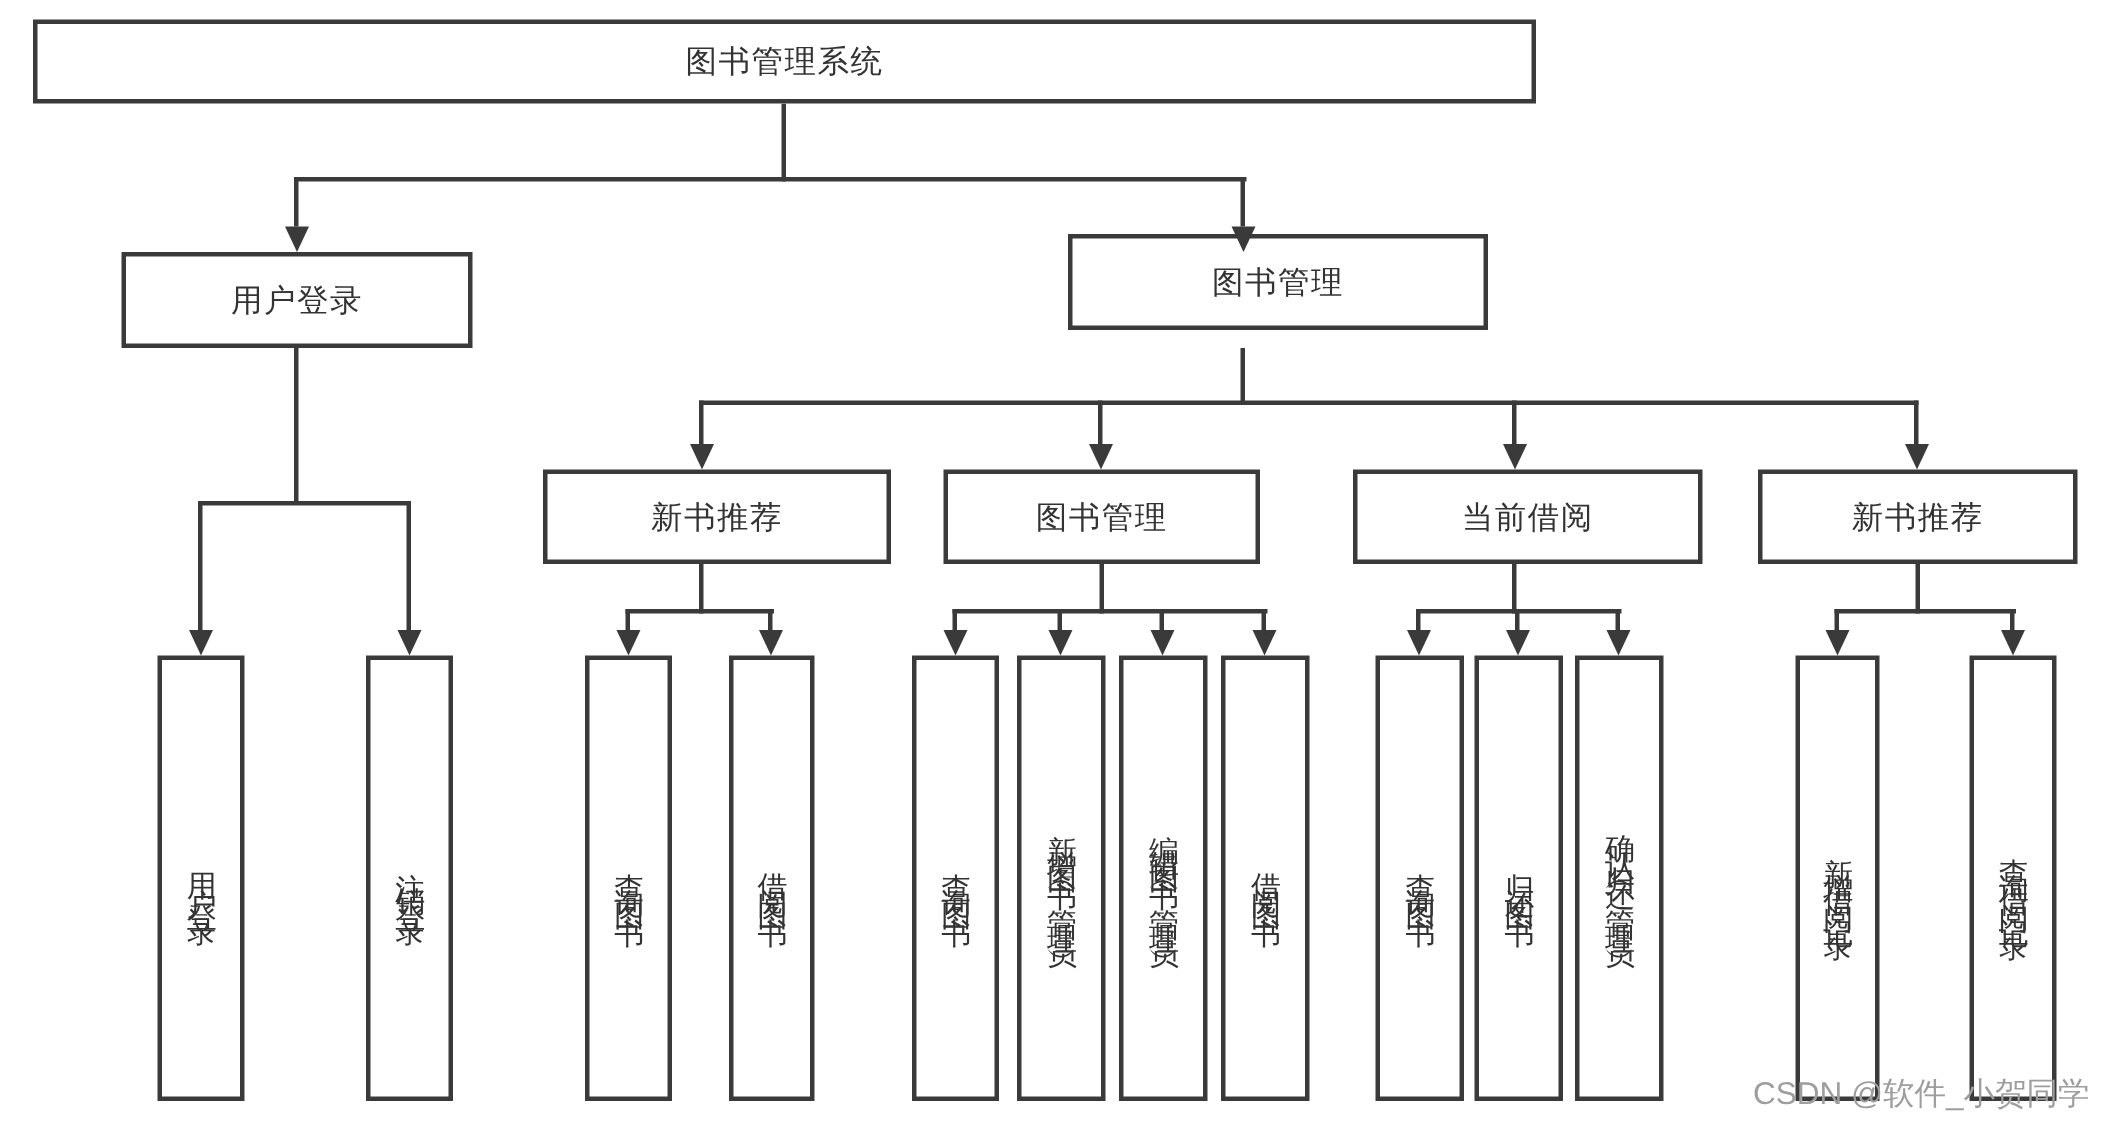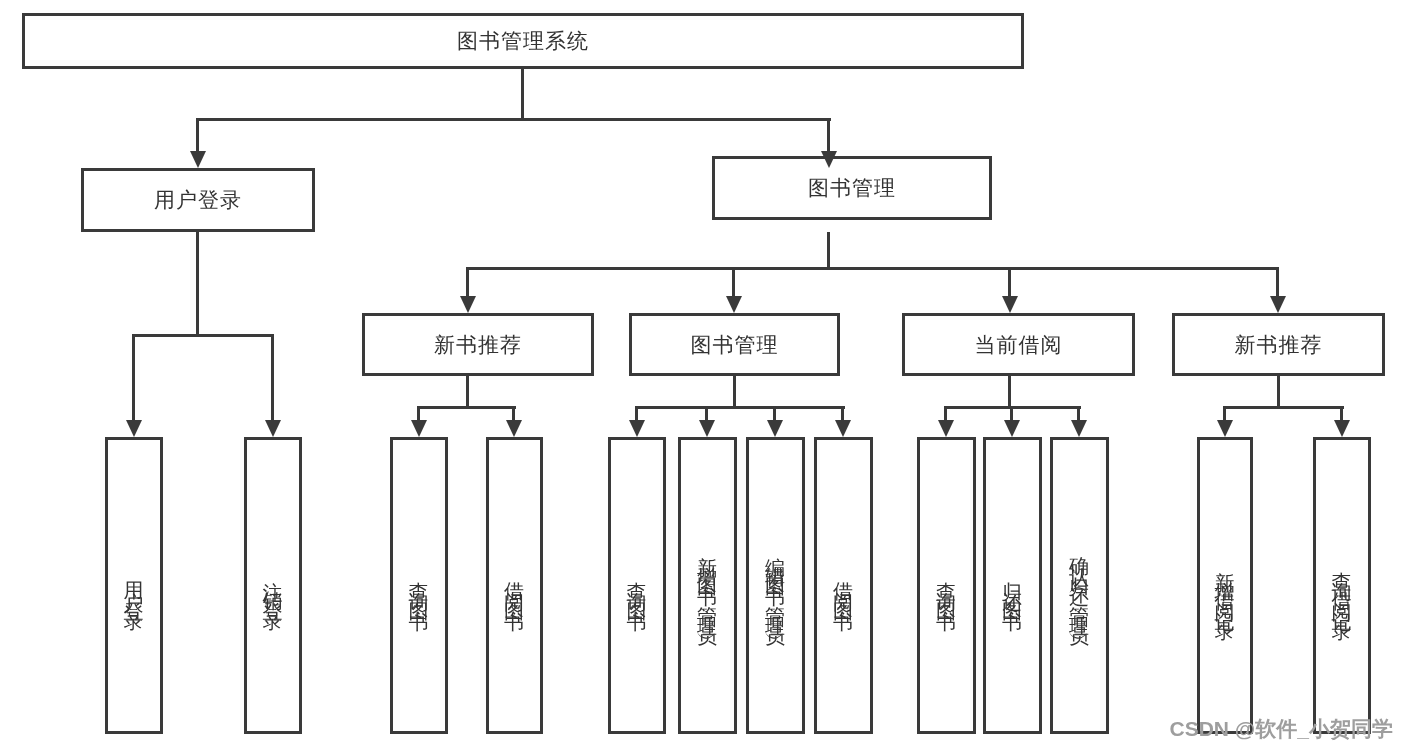--- a/index.html
+++ b/index.html
@@ -63,21 +63,20 @@
     border-top: 17px solid #3a3a3a;
   }
   .watermark {
     position: absolute;
     right: 12px;
     bottom: 4px;
     font-size: 21px;
     color: #9e9e9e;
     z-index: 10;
     white-space: nowrap;
-    font-weight: bold;
   }
 </style>
 </head>
 <body>
 
 <div class="vl" style="left:521px;top:69px;height:52px"></div>
 <div class="hl" style="left:197px;top:118px;width:634px"></div>
 <div class="drop" style="left:196px;top:118px;height:33px"></div>
 <div class="drop" style="left:827px;top:118px;height:33px"></div>
 

